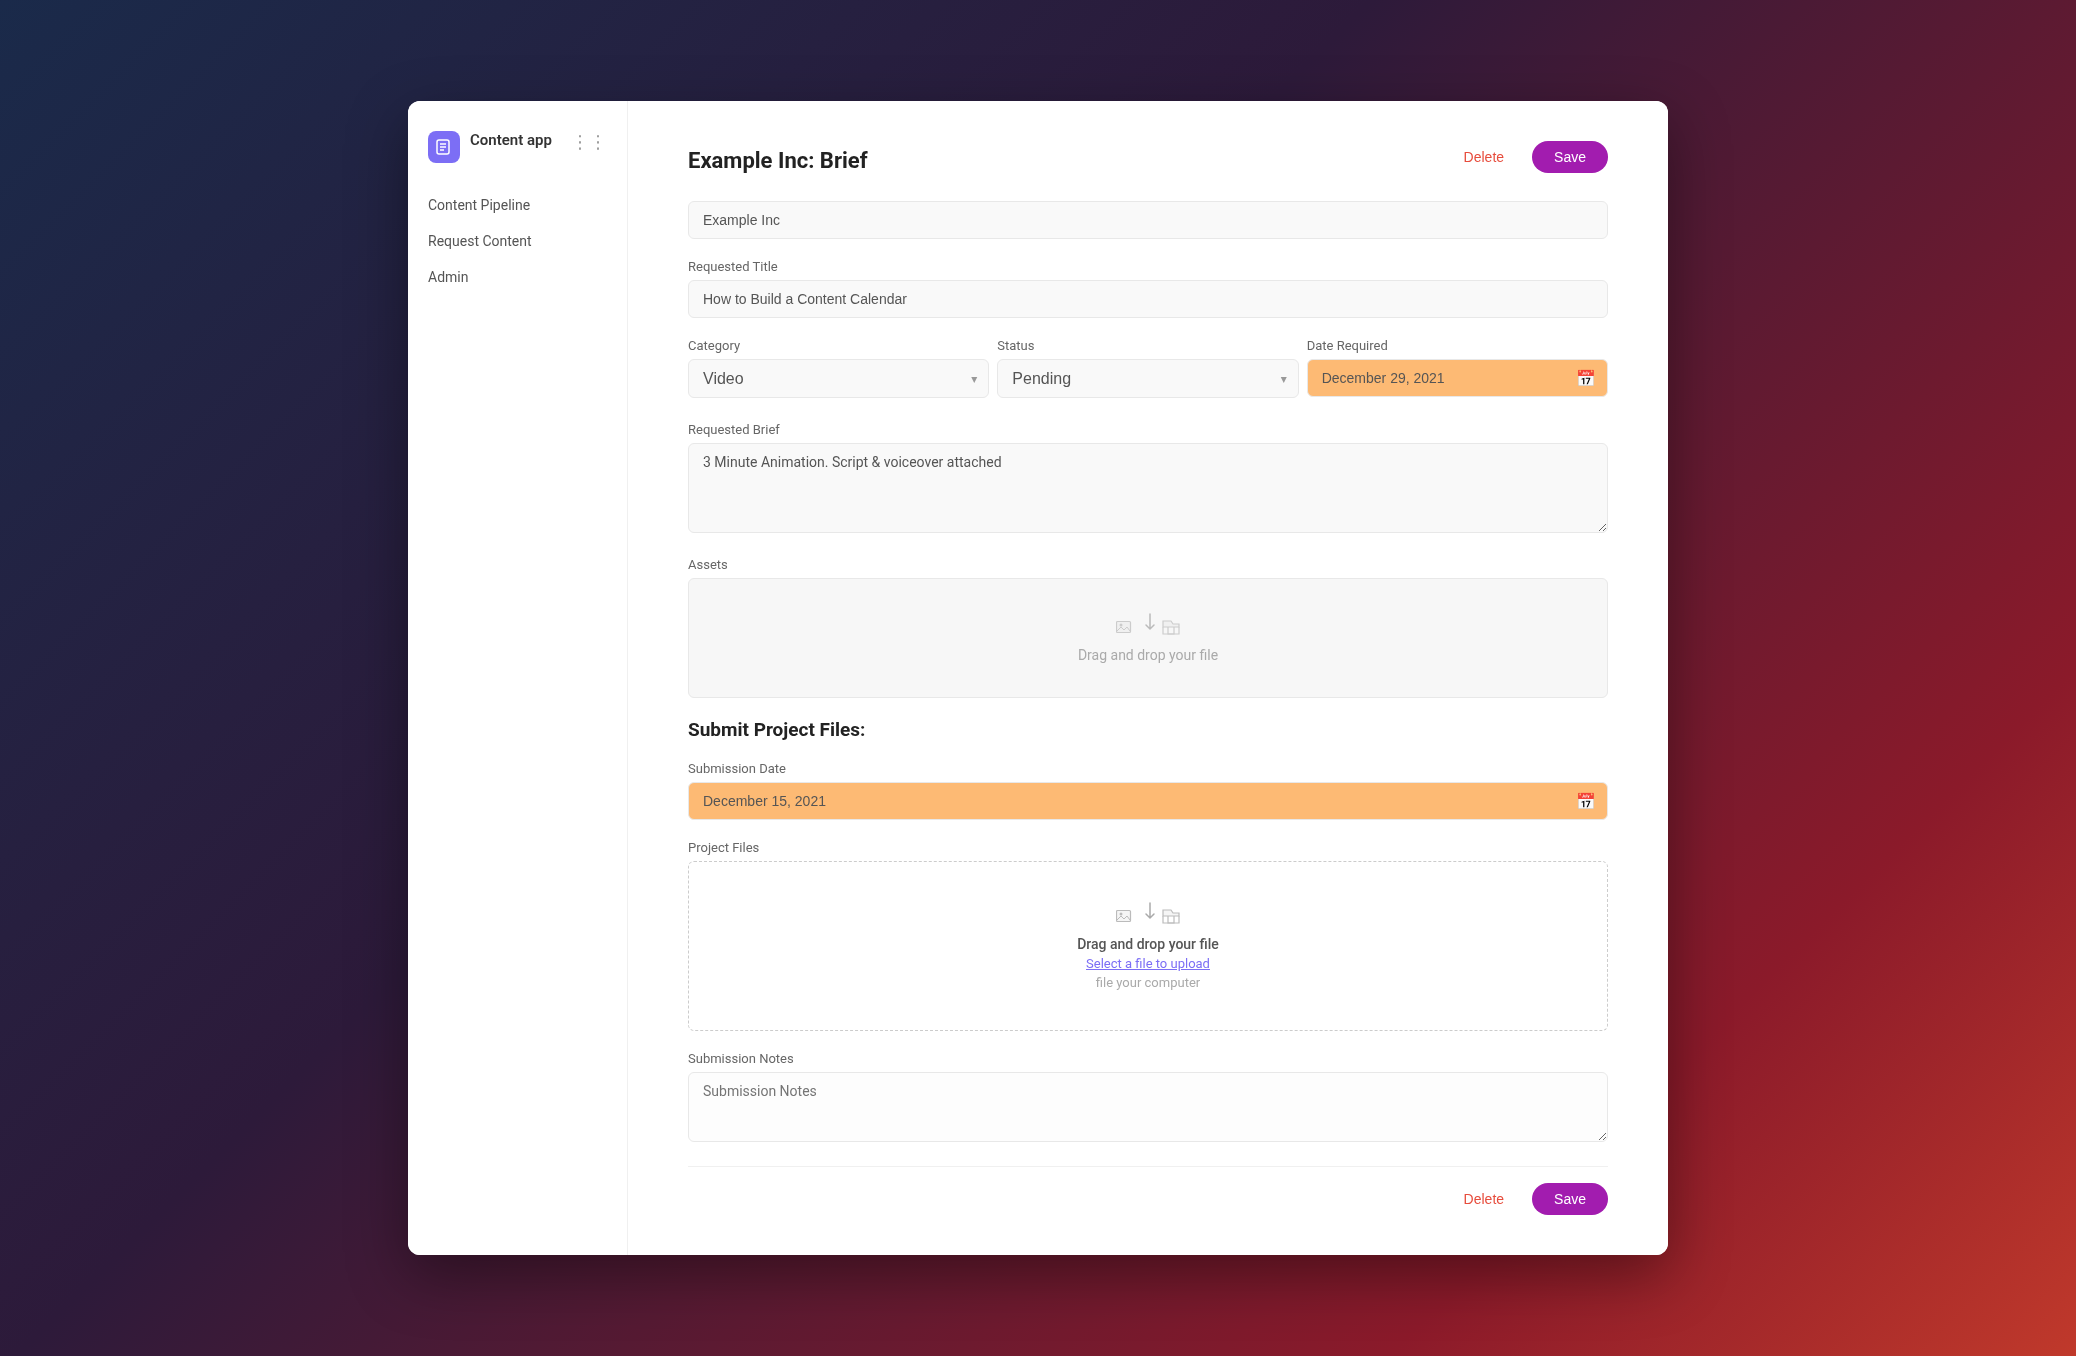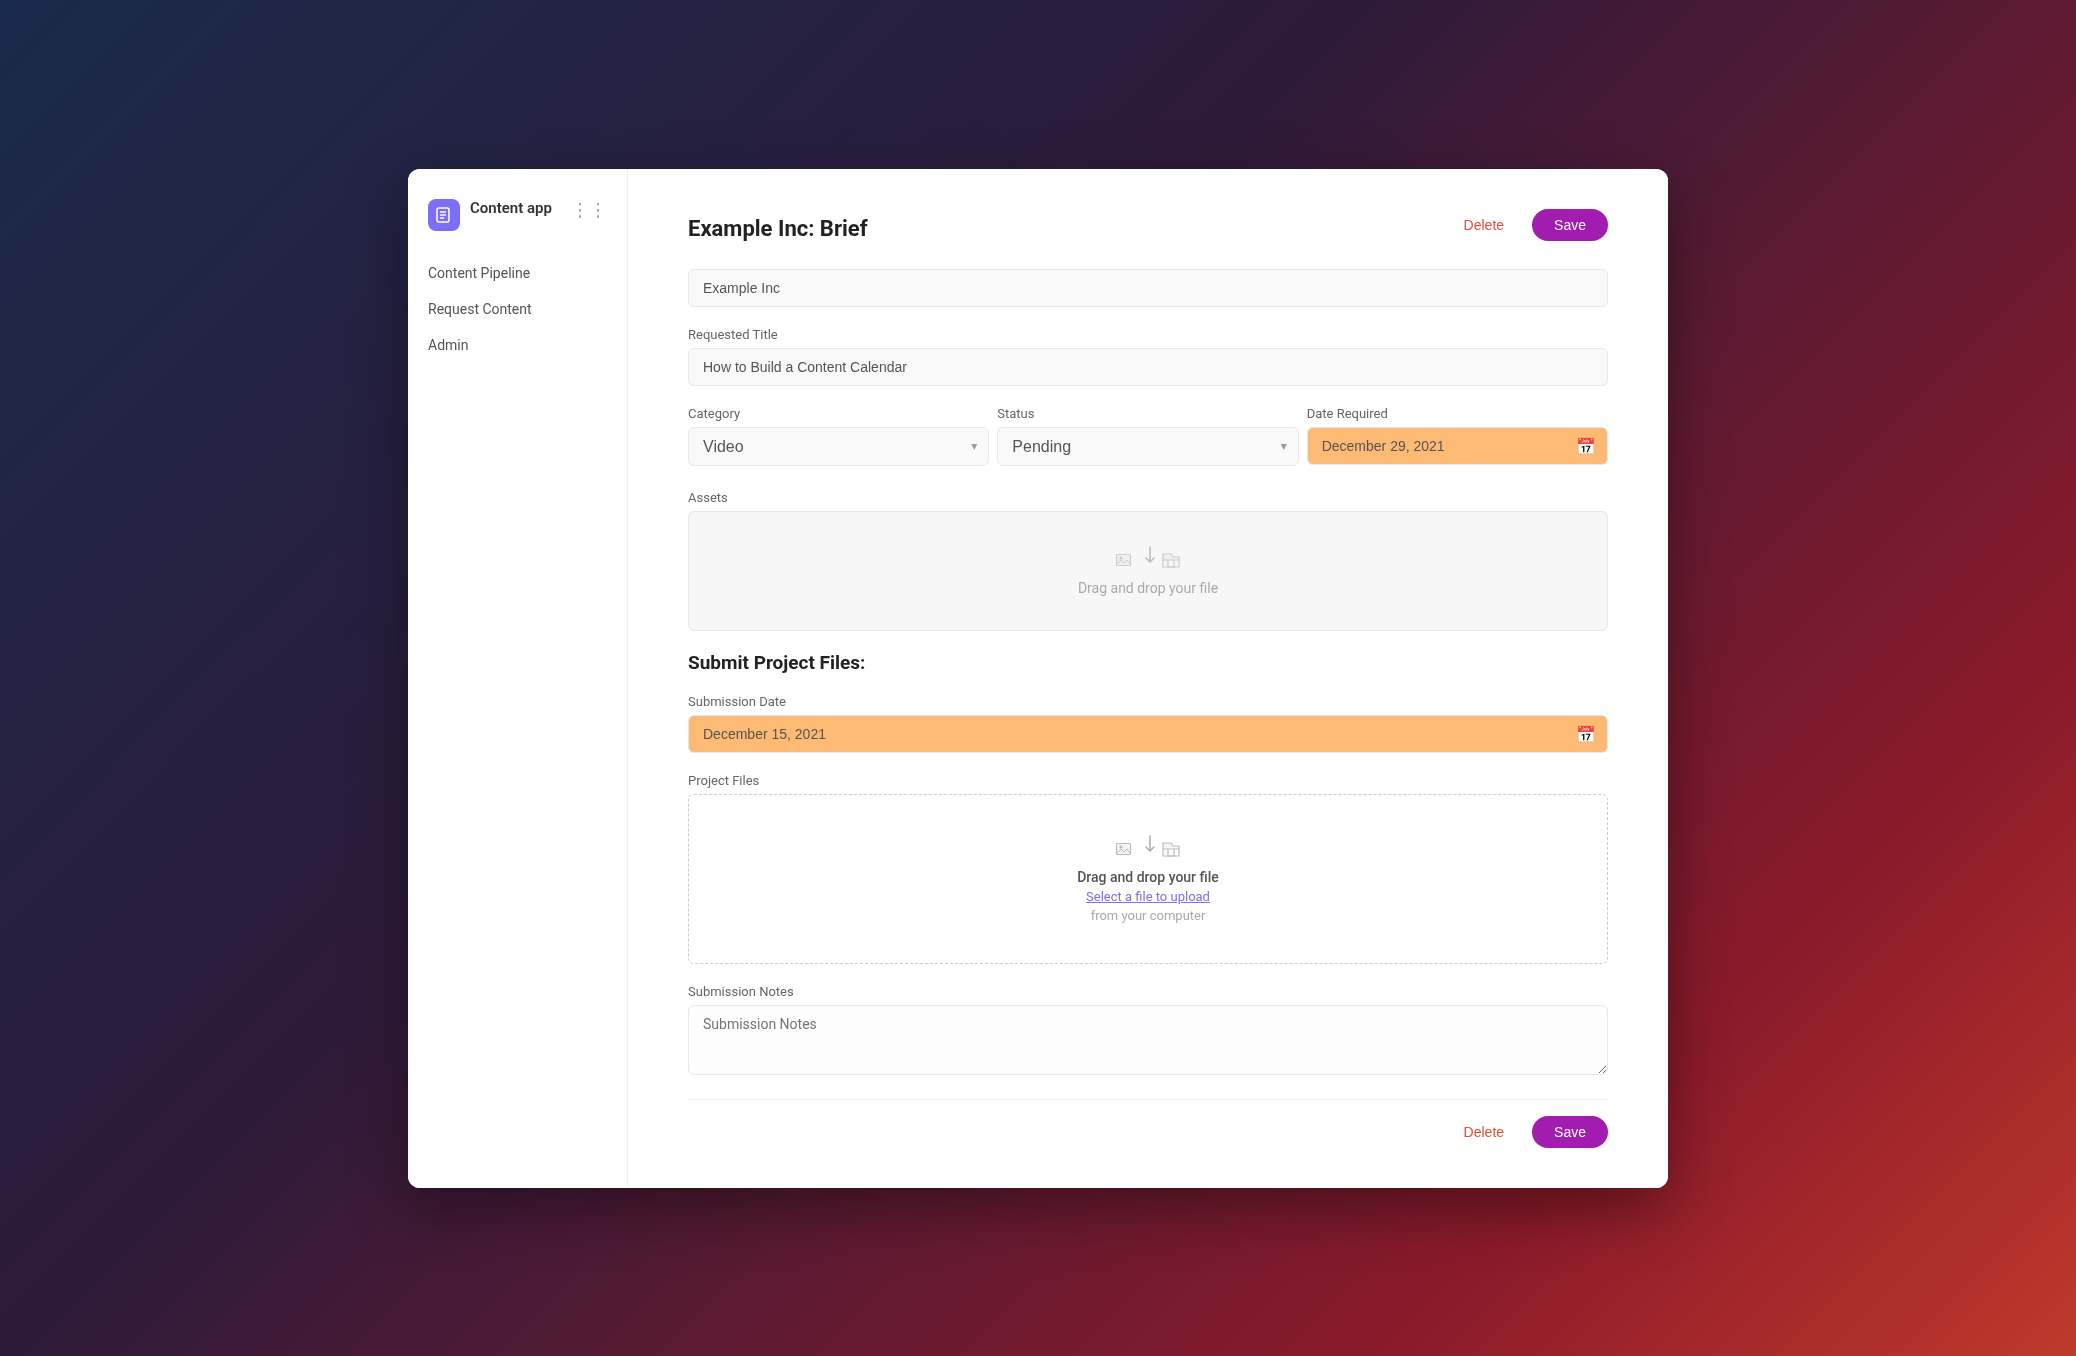--- a/index.html
+++ b/index.html
@@ -381,20 +381,24 @@
       </div>
       <div class="form-section">
         <label class="form-label">Date Required</label>
         <div class="date-input-wrapper">
           <input class="date-input" type="text" value="December 29, 2021" style="">
           <span class="calendar-icon">📅</span>
         </div>
       </div>
     </div>
 
+    <div class="form-section">
+      <label class="form-label">Requested Brief</label>
+      <textarea class="form-textarea" style="min-height: 90px;">3 Minute Animation. Script &amp; voiceover attached</textarea>
+    </div>
 
     <div class="form-section">
       <label class="form-label">Assets</label>
       <div class="dropzone">
         <div class="upload-icons">
           <svg width="22" height="18" viewBox="0 0 22 18" fill="none">
             <rect x="0.5" y="4.5" width="14" height="11" rx="1" stroke="#ccc" stroke-width="1.2" fill="#f0f0f0"></rect>
             <circle cx="5" cy="8" r="1.5" fill="#ccc"></circle>
             <path d="M1 14 L5 10 L8 13 L11 10 L14 14" stroke="#ccc" stroke-width="1" fill="none"></path>
           </svg>
@@ -434,21 +438,21 @@
             <path d="M8 1 L8 16 M4 12 L8 16 L12 12" stroke="#aaa" stroke-width="1.5" stroke-linecap="round"></path>
           </svg>
           <svg width="18" height="16" viewBox="0 0 18 16" fill="none">
             <path d="M1 8 L1 15 L17 15 L17 8" stroke="#bbb" stroke-width="1.2" fill="none"></path>
             <path d="M6 8 L6 15 L12 15 L12 8" stroke="#bbb" stroke-width="1.2" fill="none"></path>
             <path d="M1 8 L17 8 L17 5 L11 5 L9 2 L1 2 L1 8 Z" stroke="#bbb" stroke-width="1.2" fill="#f5f5f5"></path>
           </svg>
         </div>
         <div class="dropzone-text-dark">Drag and drop your file</div>
         <div class="dropzone-link">Select a file to upload</div>
-        <div class="dropzone-sub">from your computer</div>
+        <div class="dropzone-sub">file your computer</div>
       </div>
     </div>
 
     <div class="form-section">
       <label class="form-label">Submission Notes</label>
       <textarea class="submission-notes-textarea" placeholder="Submission Notes" style=""></textarea>
     </div>
 
     <div class="bottom-actions">
       <button class="btn-delete">Delete</button>

